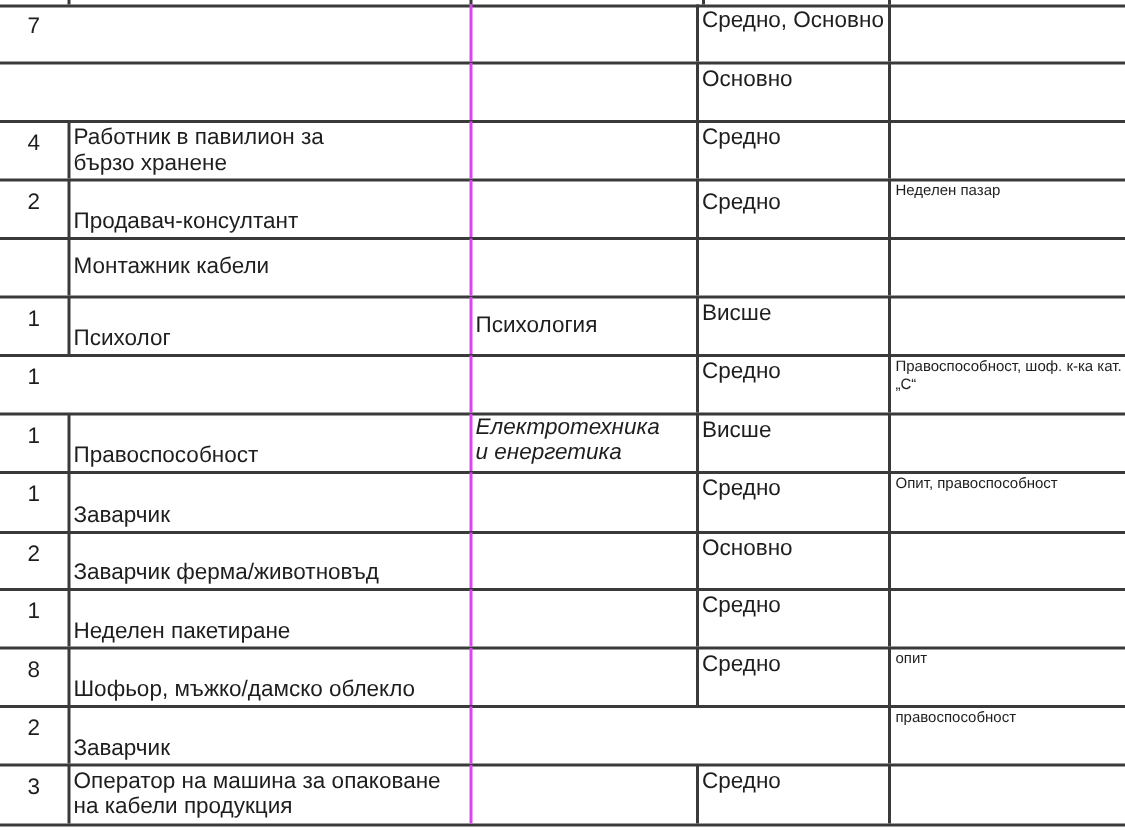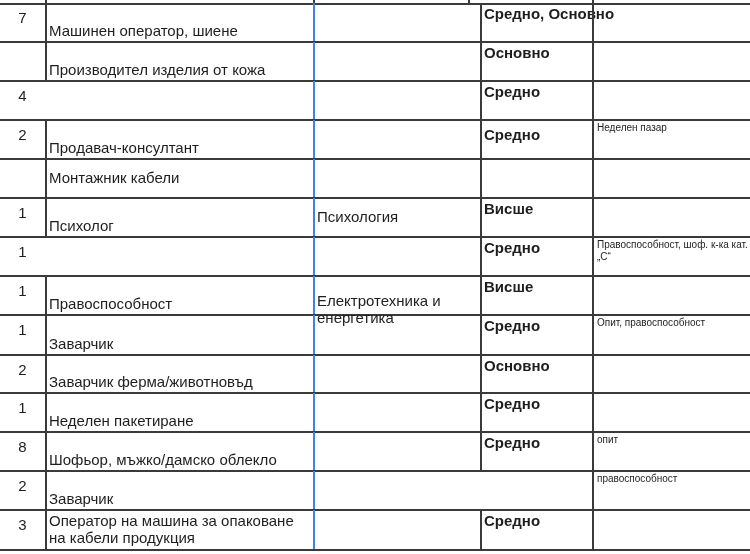--- a/index.html
+++ b/index.html
@@ -6,65 +6,62 @@
   body { width: 750px; height: 554px; overflow: hidden; position: relative;
          font-family: "Liberation Sans", sans-serif; color: #1e1e1e; }
   .table { position: absolute; left: 0; top: 0; width: 760px; }
   .top-stub { position: absolute; top: -14px; left: 0; width: 760px; height: 17px;
               border-bottom: 2px solid #3a3a3a; }
   .top-stub .vl { position: absolute; top: 0; bottom: 0; border-left: 2px solid #3a3a3a; }
   .row { position: absolute; left: 0; width: 760px; border-bottom: 2px solid #3a3a3a; box-sizing: border-box; }
   .cell { position: absolute; top: 0; bottom: 0; box-sizing: border-box; }
   .c-num { left: 0; width: 45px; text-align: center; font-size: 15px; padding-top: 6px; }
   .c-pos { left: 45px; width: 268px; border-left: 2px solid #3a3a3a; font-size: 15px; padding: 0 2px; }
-  .c-spec { left: 313px; width: 130px; border-left: 2px solid #3b82f6; font-size: 15px; padding: 0 2px; }
-  .c-edu { left: 480px; width: 124px; border-left: 2px solid #3a3a3a; font-size: 15px; padding: 0 2px; white-space: nowrap; font-weight: bold; }
+  .c-spec { left: 313px; width: 130px; border-left: 2px solid #d946ef; font-size: 15px; padding: 0 2px; }
+  .c-edu { left: 464px; width: 124px; border-left: 2px solid #3a3a3a; font-size: 15px; padding: 0 2px; white-space: nowrap; }
   .c-note { left: 592px; width: 168px; border-left: 2px solid #3a3a3a; font-size: 10px; padding: 2px 3px; line-height: 12px; }
   .pos-bottom { position: absolute; bottom: 2px; left: 2px; right: 2px; line-height: 17px; }
   .pos-top { position: absolute; top: 2px; left: 2px; right: 2px; line-height: 17px; }
   .edu-text { position: absolute; top: 2px; left: 2px; line-height: 17px; }
   .spec-text { position: absolute; left: 2px; right: 2px; line-height: 17px; }
 </style>
 </head>
 <body>
 
 <div class="table">
   <div class="top-stub">
     <span class="vl" style="left:45px"></span>
     <span class="vl" style="left:313px"></span>
     <span class="vl" style="left:468px"></span>
     <span class="vl" style="left:592px"></span>
   </div>
 
   <div class="row" style="top:3px;height:40px;">
     <div class="cell c-num">7</div>
-    <div class="cell c-pos">
-        <span class="pos-bottom">Машинен оператор, шиене</span>
-      </div>
     <div class="cell c-spec"></div>
     <div class="cell c-edu">
         <span class="edu-text">Средно, Основно</span>
       </div>
     <div class="cell c-note"></div>
   </div>
 
   <div class="row" style="top:42px;height:40px;">
     <div class="cell c-num"></div>
-    <div class="cell c-pos">
-        <span class="pos-bottom">Производител изделия от кожа</span>
-      </div>
     <div class="cell c-spec"></div>
     <div class="cell c-edu">
         <span class="edu-text">Основно</span>
       </div>
     <div class="cell c-note"></div>
   </div>
 
   <div class="row" style="top:81px;height:40px;">
     <div class="cell c-num">4</div>
+    <div class="cell c-pos">
+        <span class="pos-top" style="width:200px;">Работник в павилион за бързо хранене</span>
+      </div>
     <div class="cell c-spec"></div>
     <div class="cell c-edu">
         <span class="edu-text">Средно</span>
       </div>
     <div class="cell c-note"></div>
   </div>
 
   <div class="row" style="top:120px;height:40px;">
     <div class="cell c-num">2</div>
     <div class="cell c-pos">
@@ -109,21 +106,21 @@
       </div>
     <div class="cell c-note">Правоспособност, шоф. к-ка кат. „С“</div>
   </div>
 
   <div class="row" style="top:276px;height:40px;">
     <div class="cell c-num">1</div>
     <div class="cell c-pos">
         <span class="pos-bottom">Правоспособност</span>
       </div>
     <div class="cell c-spec">
-        <span class="spec-text" style="top:16px;">Електротехника и енергетика</span>
+        <span class="spec-text" style="top:0;font-style:italic;">Електротехника и енергетика</span>
       </div>
     <div class="cell c-edu">
         <span class="edu-text">Висше</span>
       </div>
     <div class="cell c-note"></div>
   </div>
 
   <div class="row" style="top:315px;height:41px;">
     <div class="cell c-num">1</div>
     <div class="cell c-pos">

